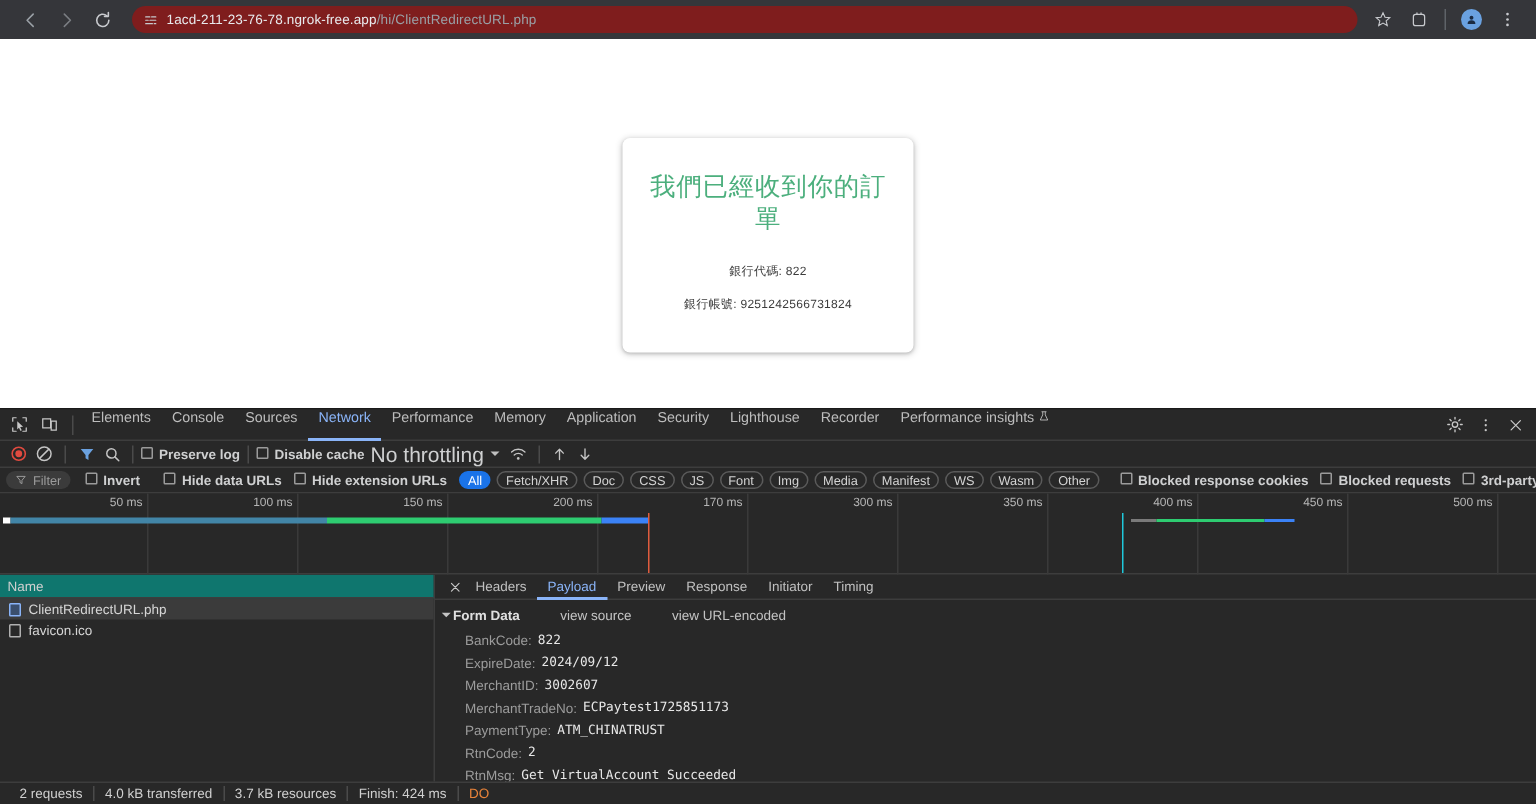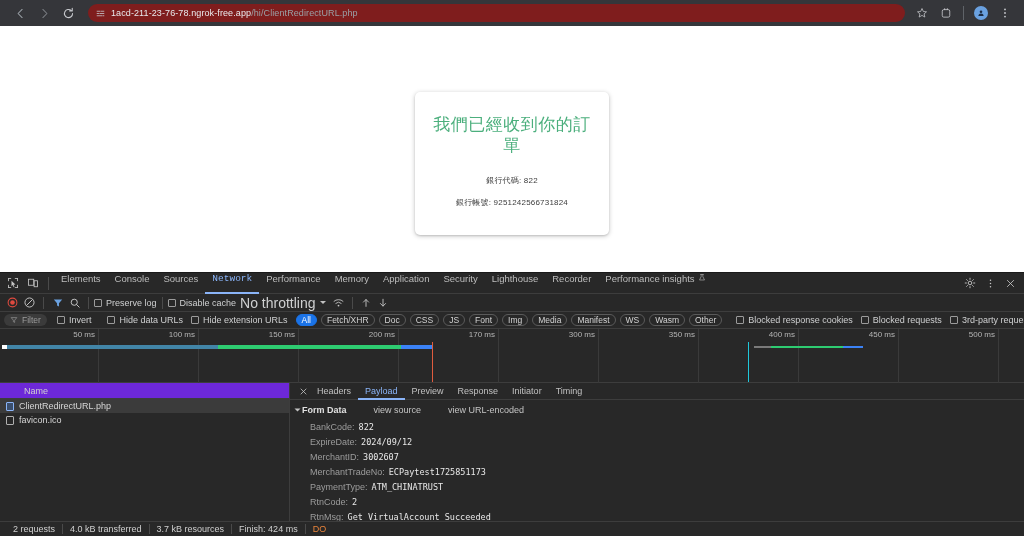--- a/index.html
+++ b/index.html
@@ -79,30 +79,30 @@
   }
   .dt-iconbtn {
     width: 20px; height: 19px; display: flex; align-items: center; justify-content: center;
     color: #c8c8c8;
   }
   .dt-sep { width: 1px; height: 13px; background: #4a4a4a; margin: 0 5px; }
   .dt-tab {
     padding: 0 7px; height: 21px; display: flex; gap: 3px;
     color: #bdbdbd; font-size: 9.5px; white-space: nowrap;
   }
-  .dt-tab.active { color: #8ab4f8; box-shadow: inset 0 -2px 0 #8ab4f8; font-family: Liberation Mono, monospace; }
+  .dt-tab.active { color: #8ab4f8; box-shadow: inset 0 -2px 0 #8ab4f8; }
   .dt-tabbar-right { margin-left: auto; display: flex; align-items: center; padding-right: 4px; }
 
   .dt-toolbar {
     height: 18px; display: flex; align-items: center; gap: 0; padding: 0 4px;
     background: #282828; border-bottom: 1px solid #3d3d3d;
   }
   .tb-icon { width: 17px; height: 17px; display: flex; align-items: center; justify-content: center; color: #c5c5c5; }
   .tb-sep { width: 1px; height: 12px; background: #4a4a4a; margin: 0 5px; }
-  .chk { display: inline-flex; align-items: center; gap: 4px; color: #cfd0d1; font-size: 9px; white-space: nowrap; }
+  .chk { display: inline-flex; align-items: flex-start; gap: 4px; color: #cfd0d1; font-size: 9px; white-space: nowrap; font-weight: bold; }
   .chkbox { width: 8px; height: 8px; border: 1px solid #9b9b9b; border-radius: 1px; display: inline-block; }
   .throttle { display: flex; align-items: center; gap: 4px; font-size: 14px; color: #cfd0d1; padding: 0 4px; }
   .caret-down { width: 0; height: 0; border-left: 3px solid transparent; border-right: 3px solid transparent; border-top: 3px solid #c0c0c0; }
 
   .dt-filterbar {
     height: 17px; display: flex; align-items: center; gap: 0; padding: 0 4px;
     background: #282828; border-bottom: 1px solid #3d3d3d;
   }
   .filter-input {
     width: 120px; height: 12px; background: #3b3b3b; border-radius: 6px;
@@ -121,22 +121,22 @@
   }
   .ov-tick span {
     position: absolute; right: 3px; top: 1px; font-size: 8px; color: #b5b5b5; white-space: nowrap;
   }
   .ov-band { position: absolute; height: 4px; }
   .ov-line { position: absolute; top: 13px; bottom: 0; width: 1px; }
 
   .dt-body { flex: 1; display: flex; min-height: 0; }
   .req-list { width: 290px; border-right: 1px solid #3d3d3d; display: flex; flex-direction: column; }
   .req-head {
-    height: 16px; display: flex; align-items: center; padding-left: 24px;
-    color: #d0d0d0; font-size: 9px; border-bottom: 1px solid #3d3d3d; background: #6d28d9;
+    height: 16px; display: flex; align-items: center; padding-left: 5px;
+    color: #d0d0d0; font-size: 9px; border-bottom: 1px solid #3d3d3d; background: #0f766e;
   }
   .req-row {
     height: 14px; display: flex; align-items: center; gap: 5px; padding-left: 6px;
     font-size: 9px; color: #d6d6d6;
   }
   .req-row.selected { background: #3b3b3b; }
   .doc-icon {
     width: 8px; height: 9px; border: 1px solid #8ab4f8; border-radius: 1px;
     display: inline-block; background: #3b4f6d;
   }

